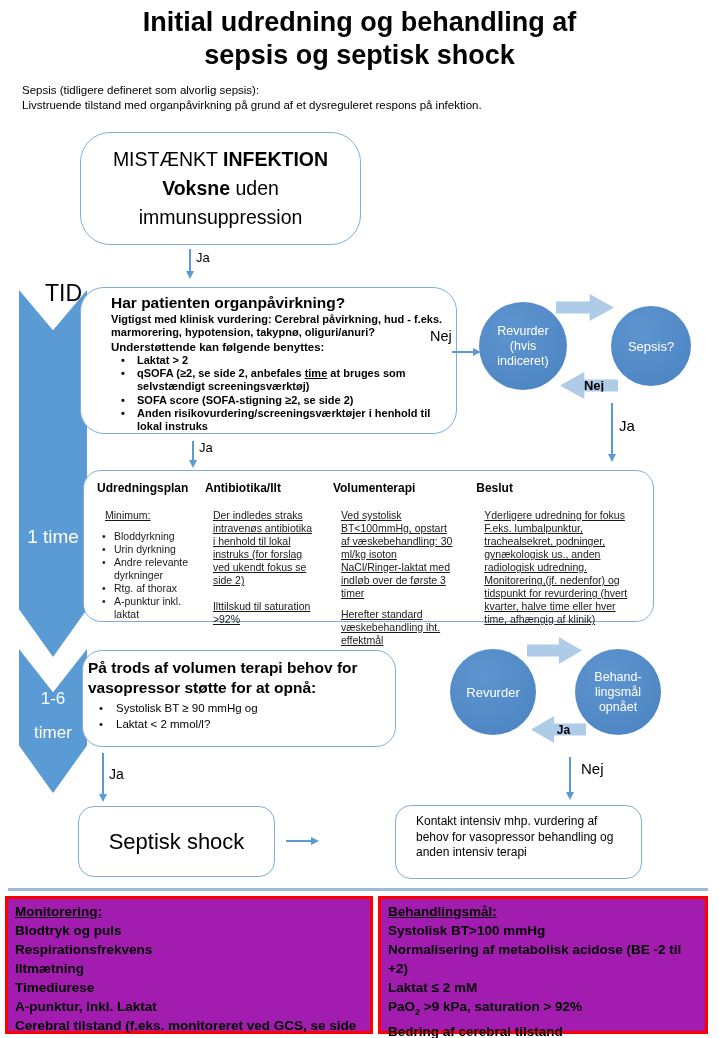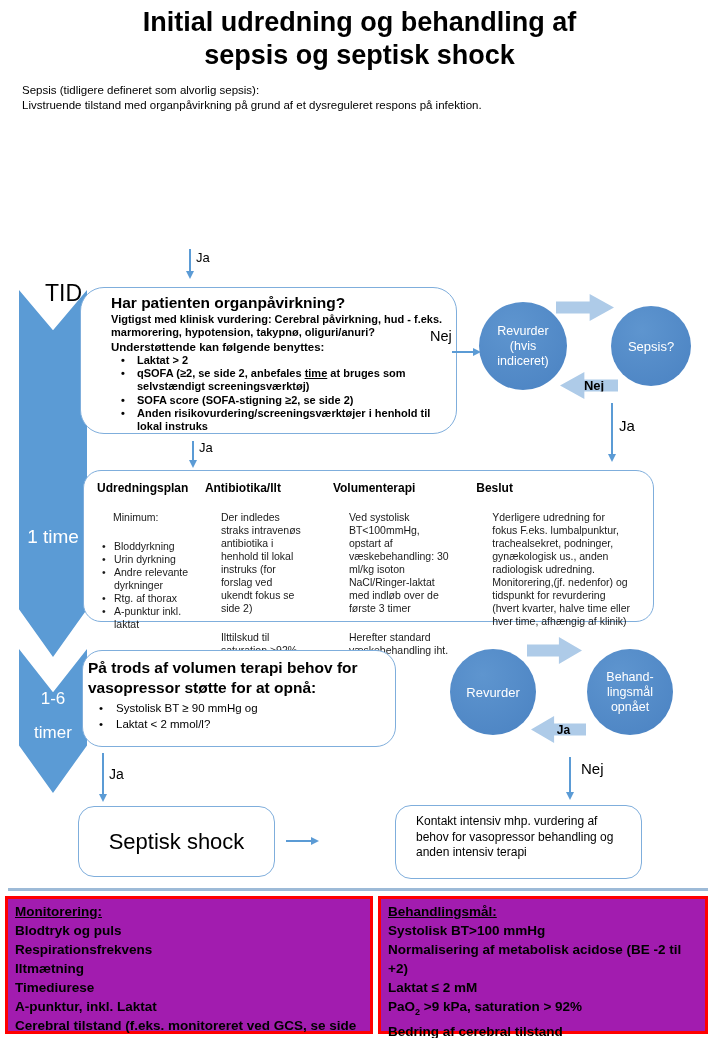--- a/index.html
+++ b/index.html
@@ -25,21 +25,21 @@
   .organ .sup{font-weight:bold;font-size:11.5px;line-height:14px;margin:1px 0 0;}
   .organ ul{margin:0;padding:0 0 0 26px;list-style:none;font-weight:bold;font-size:11px;line-height:13.2px;}
   .organ li{position:relative;}
   .organ li::before{content:"\2022";position:absolute;left:-16px;}
 
   .plan{left:83px;top:470px;width:571px;height:152px;border-radius:18px;
         display:flex;padding:11px 6px 0 13px;gap:11px;color:#1a1a1a;}
   .plan .col{font-size:10.5px;line-height:13px;}
   .plan .col h3{margin:0 0 14px;font-size:12px;line-height:13px;color:#000;}
   .plan .c1{width:101px;}.plan .c2{width:122px;}.plan .c3{width:138px;}.plan .c4{width:178px;}
-  .plan p{margin:16px;}
+  .plan p{margin:8px;text-decoration:underline;}
   .plan .gap{margin-top:13px;}
   .plan ul{margin:0;padding:0 0 0 17px;list-style:none;}
   .plan li{position:relative;}
   .plan li::before{content:"\2022";position:absolute;left:-12px;}
 
   .pressor{left:82px;top:650px;width:314px;height:97px;border-radius:20px;padding:7px 8px 0 5px;}
   .pressor h2{margin:0;font-size:15.5px;line-height:19.5px;}
   .pressor ul{margin:3px 0 0;padding:0 0 0 28px;list-style:none;font-size:11.5px;line-height:16px;}
   .pressor li{position:relative;}
   .pressor li::before{content:"\2022";position:absolute;left:-17px;}
@@ -59,21 +59,21 @@
   .chev span{position:absolute;left:0;width:100%;text-align:center;color:#fff;}
   .tid{left:45px;top:280px;font-size:23px;color:#000;z-index:3;}
 
   
   .circ{border-radius:50%;background:radial-gradient(circle at 38% 30%,#5e95cf,#4a82c2);
         color:#fff;display:flex;flex-direction:column;justify-content:center;align-items:center;
         text-align:center;}
   .c-rev1{left:479px;top:302px;width:88px;height:88px;font-size:12.5px;line-height:15px;}
   .c-sep{left:611px;top:306px;width:80px;height:80px;font-size:13px;}
   .c-rev2{left:450px;top:649px;width:86px;height:86px;font-size:13px;}
-  .c-goal{left:587px;top:649px;width:86px;height:86px;font-size:12.5px;line-height:15px;}
+  .c-goal{left:575px;top:649px;width:86px;height:86px;font-size:12.5px;line-height:15px;}
 
   
   .barrow{background:#AECBE8;display:flex;align-items:center;justify-content:center;}
   .barrow-r{clip-path:polygon(0 28%,58% 28%,58% 0,100% 50%,58% 100%,58% 72%,0 72%);}
   .barrow-l{clip-path:polygon(100% 28%,42% 28%,42% 0,0 50%,42% 100%,42% 72%,100% 72%);}
   .ba1r{left:556px;top:294px;width:58px;height:27px;}
   .ba1l{left:560px;top:372px;width:58px;height:27px;font-size:13px;font-weight:bold;color:#000;padding-left:10px;box-sizing:border-box;}
   .ba2r{left:527px;top:637px;width:55px;height:27px;}
   .ba2l{left:531px;top:716px;width:55px;height:27px;font-size:12px;font-weight:bold;color:#000;padding-left:10px;box-sizing:border-box;}
 
@@ -104,20 +104,25 @@
   <div class="abs subtitle">
     <div>Sepsis (tidligere definere­t som alvorlig sepsis):</div>
     <div>Livstruende tilstand med organpåvirkning på grund af et dysreguleret respons på infektion.</div>
   </div>
 
   <div class="abs title">
     <div>Initial udredning og behandling af</div>
     <div>sepsis og septisk shock</div>
   </div>
 
+  <div class="abs fbox suspect">
+    <div><span>MISTÆNKT </span><b>INFEKTION</b></div>
+    <div><b>Voksne</b><span> uden</span></div>
+    <div>immunsuppression</div>
+  </div>
 
   <div class="abs varrow" style="left:189px;top:249px;height:23px;"></div>
   <div class="lbl" style="left:196px;top:250px;">Ja</div>
 
   <div class="abs tid">TID</div>
   <div class="abs chev chev1">
     <span style="top:236px;font-size:19px;">1 time</span>
   </div>
   <div class="abs chev chev2">
     <span style="top:40px;font-size:17px;">1-6</span>

